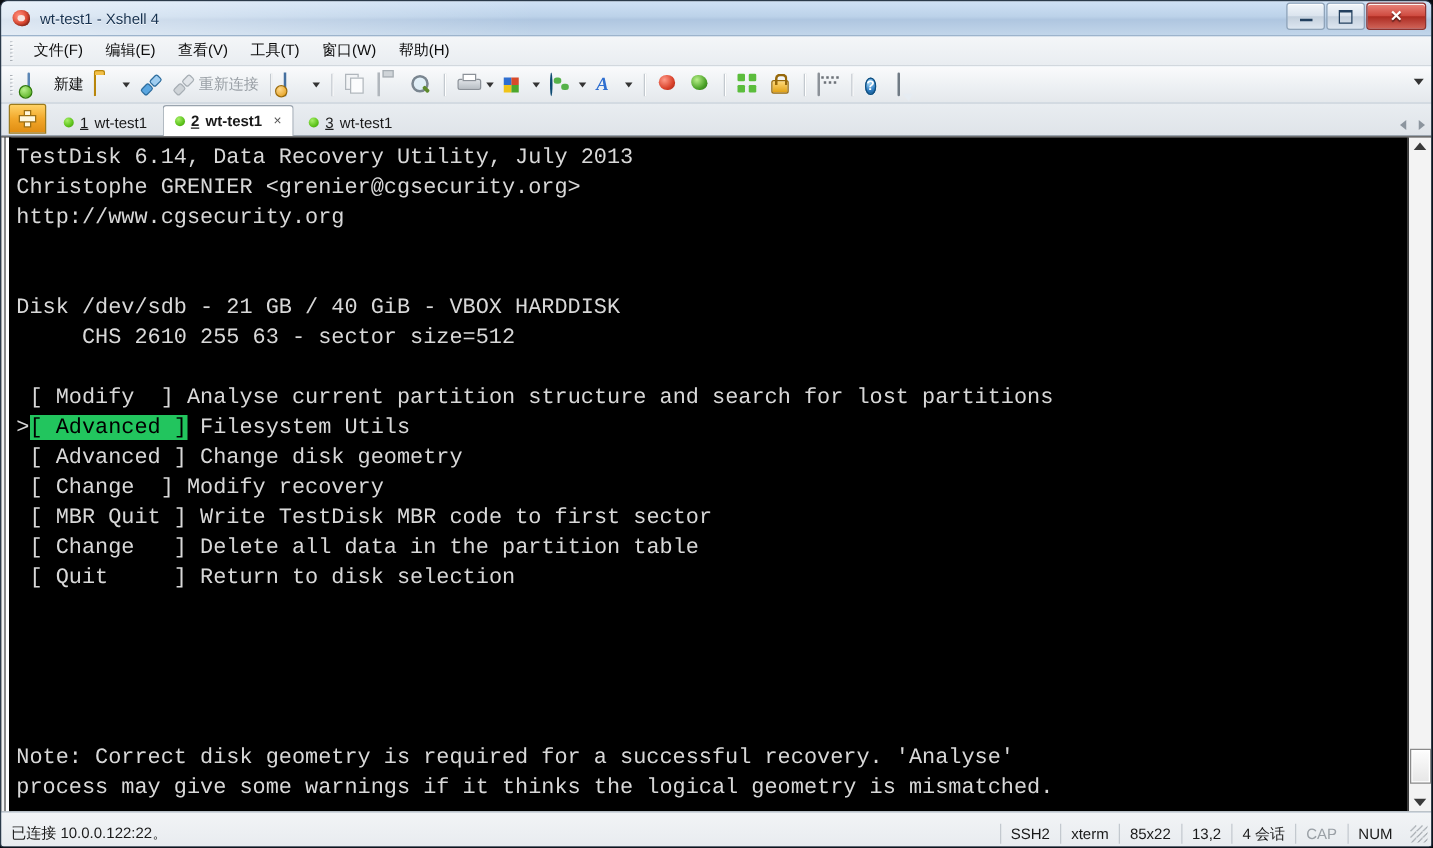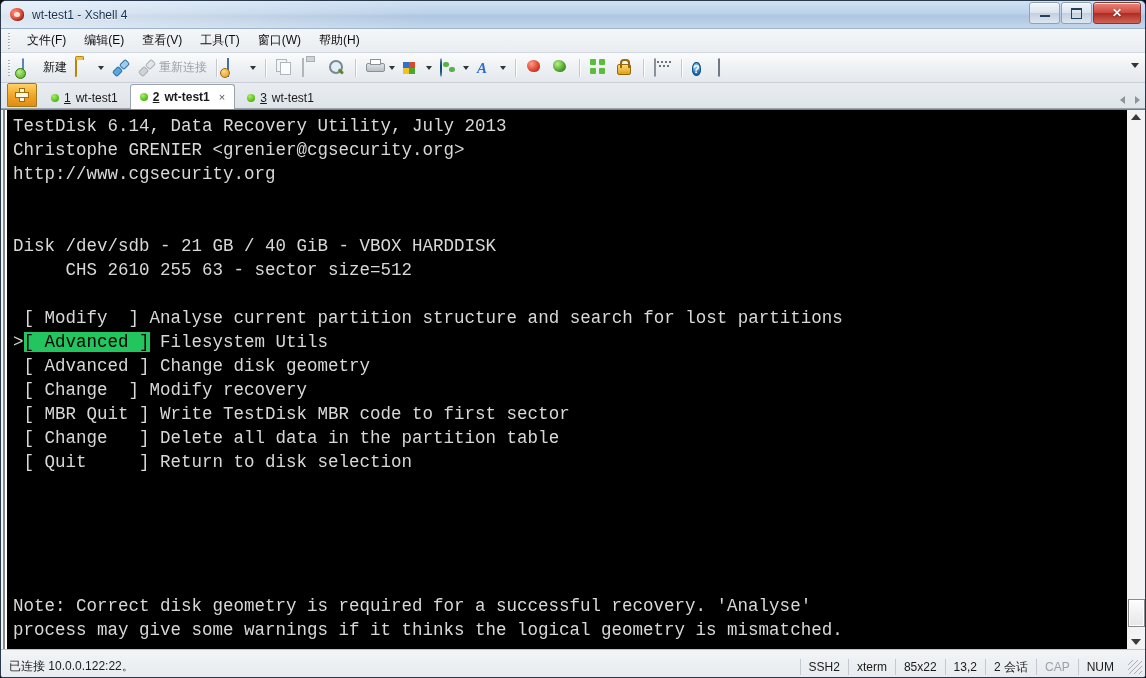--- a/index.html
+++ b/index.html
@@ -525,19 +525,19 @@
       <span class="sb-arrow sb-down"></span>
     </div>
   </div>
 
   <div class="statusbar">
     <div class="sb-left">已连接 10.0.0.122:22。</div>
     <div class="sb-cell first">SSH2</div>
     <div class="sb-cell">xterm</div>
     <div class="sb-cell">85x22</div>
     <div class="sb-cell">13,2</div>
-    <div class="sb-cell">2 会话</div>
+    <div class="sb-cell">4 会话</div>
     <div class="sb-cell dim">CAP</div>
     <div class="sb-cell">NUM</div>
     <div class="sb-grip"></div>
   </div>
 
 </div>
 
 </body></html>

